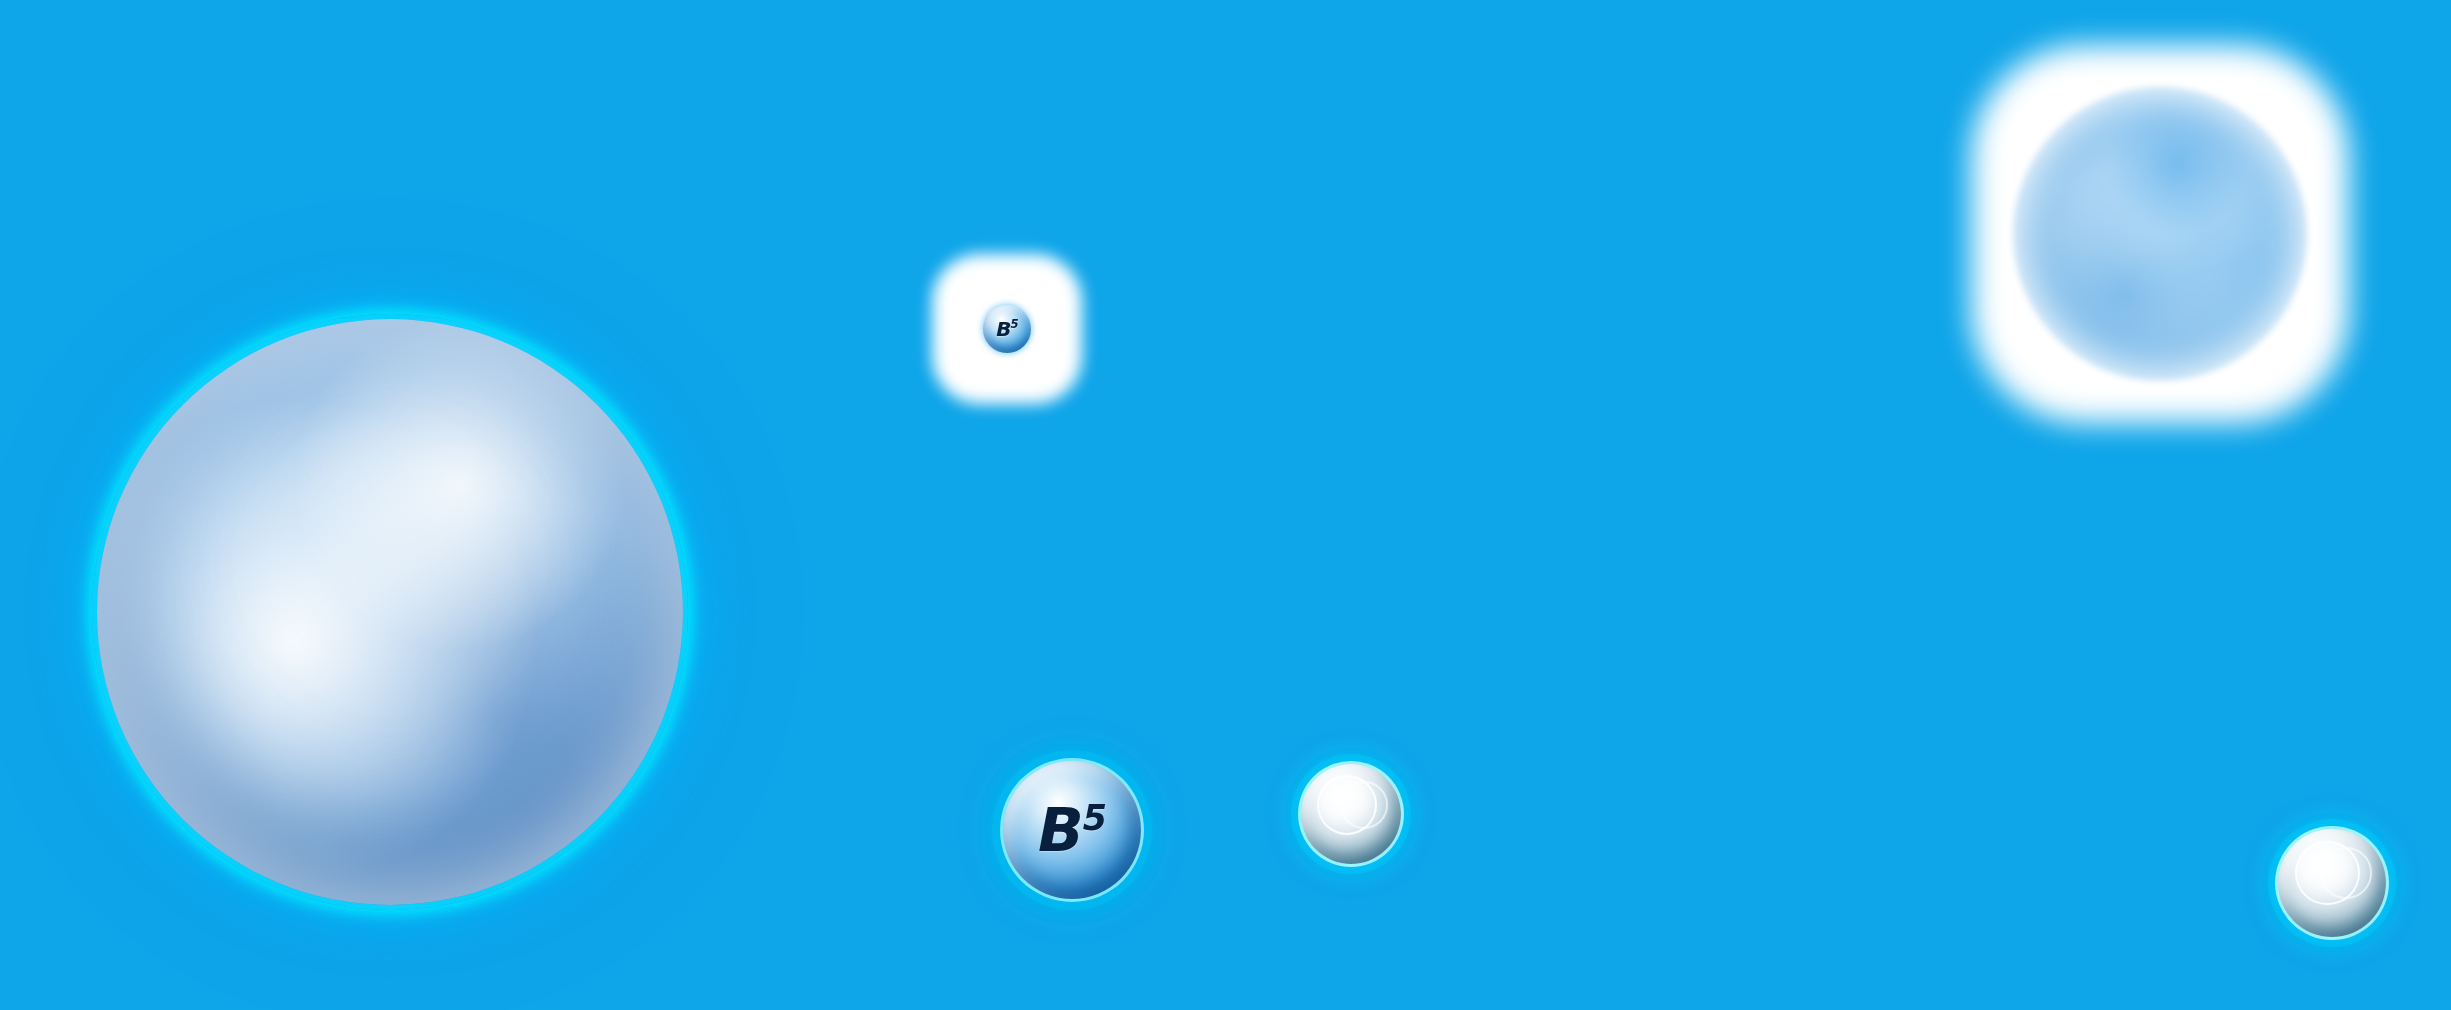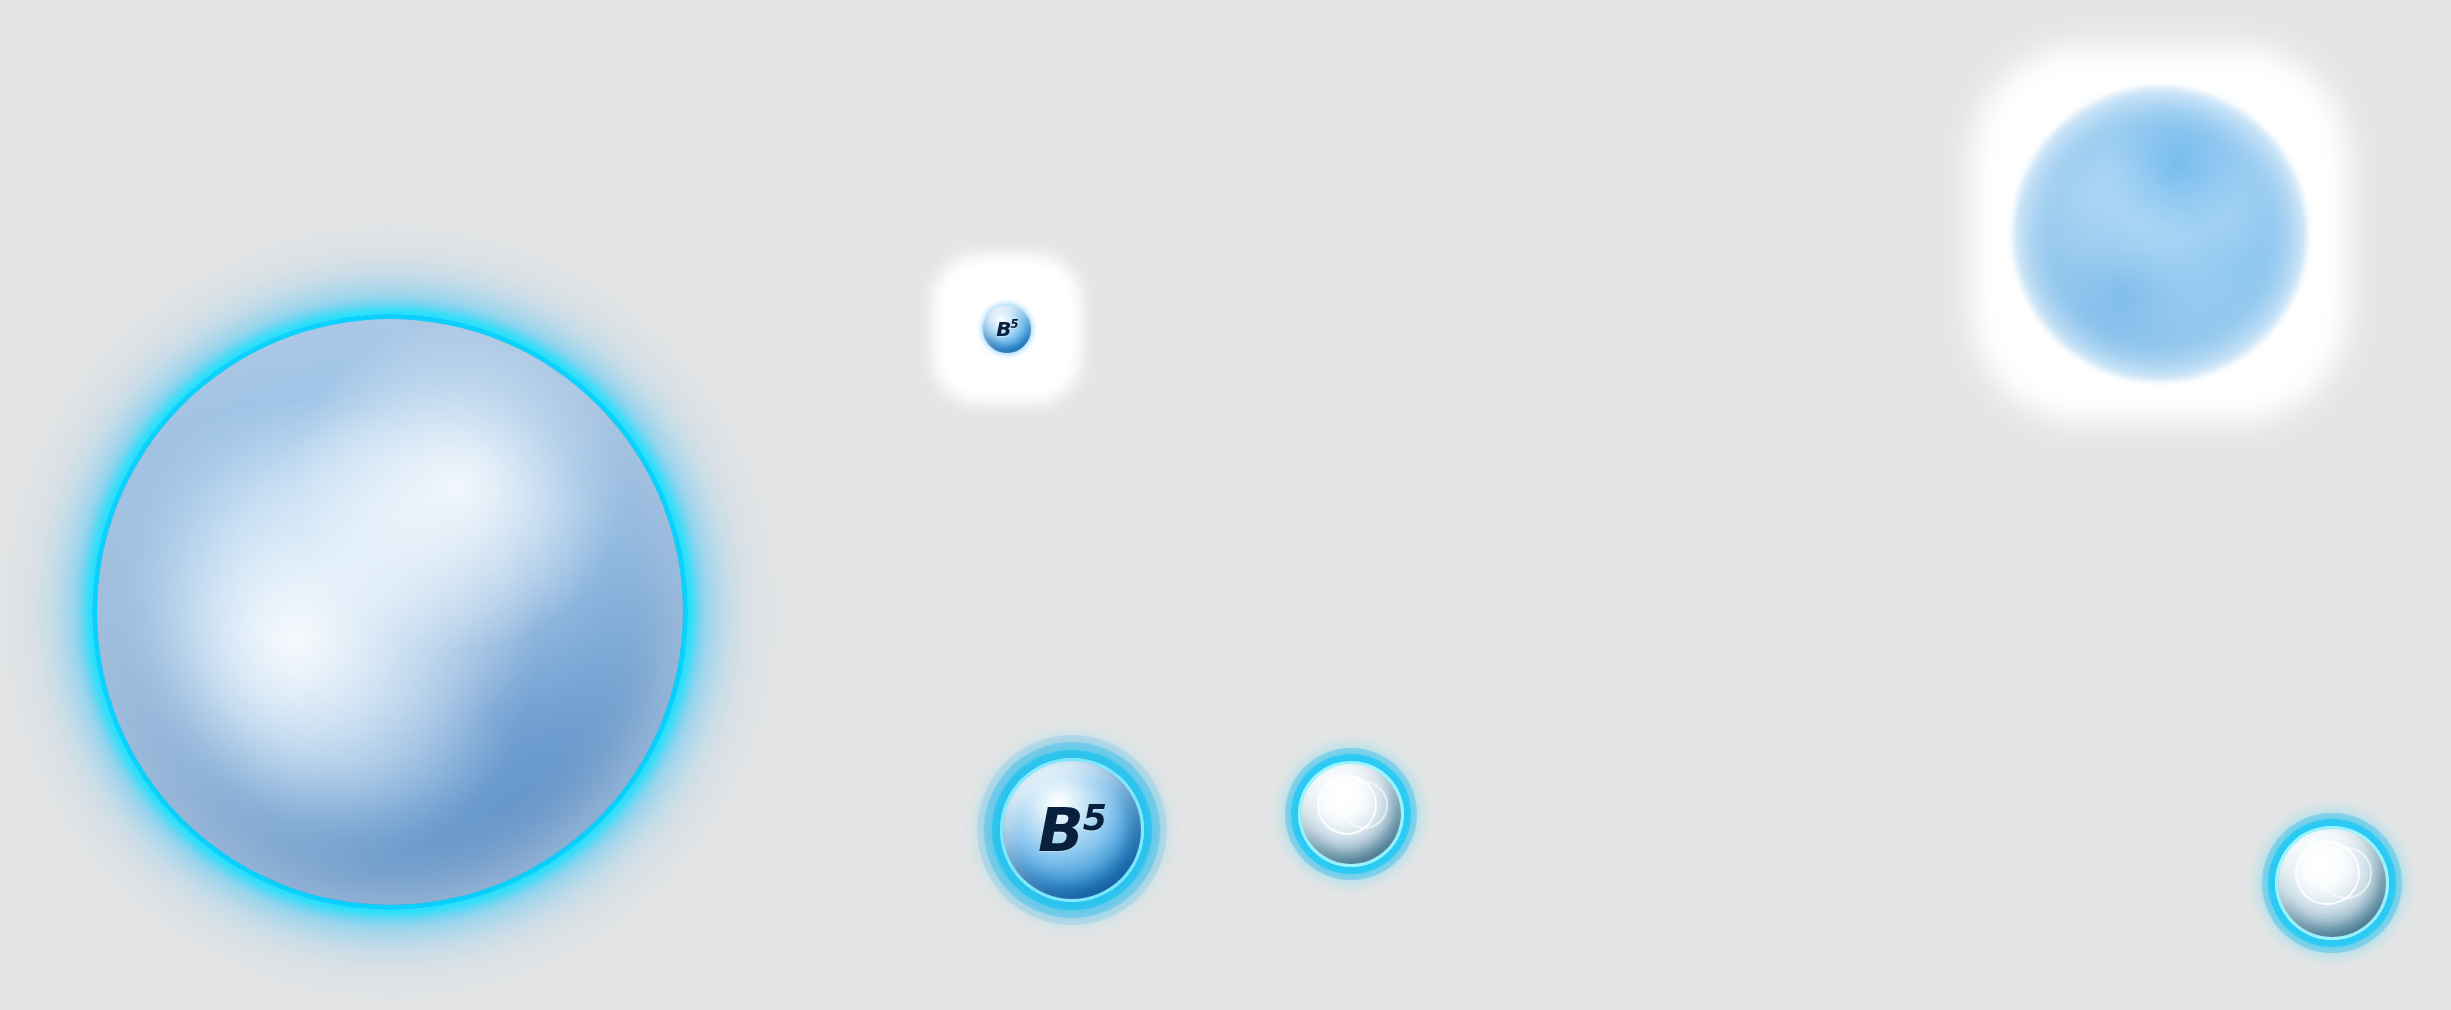--- a/index.html
+++ b/index.html
@@ -8,21 +8,21 @@
     width: 2451px;
     height: 1010px;
     background: #000000;
     position: relative;
     overflow: hidden;
     font-family: "DejaVu Sans", sans-serif;
   }
   #stage {
     position: absolute;
     inset: 0;
-    background: #e5e5e5;
+    background: #0ea5e9;
   }
   #bubble-layer { position: absolute; inset: 0; }
 
   .bubble {
     position: absolute;
     transform: translate(-50%, -50%);
     display: flex;
     align-items: center;
     justify-content: center;
   }

